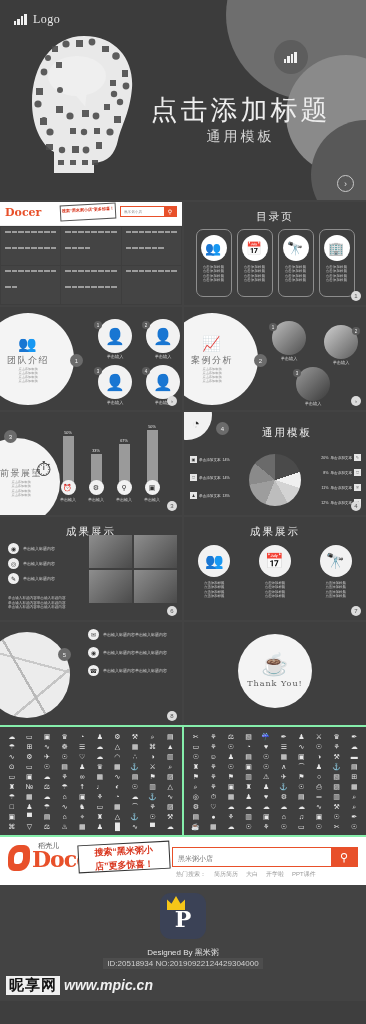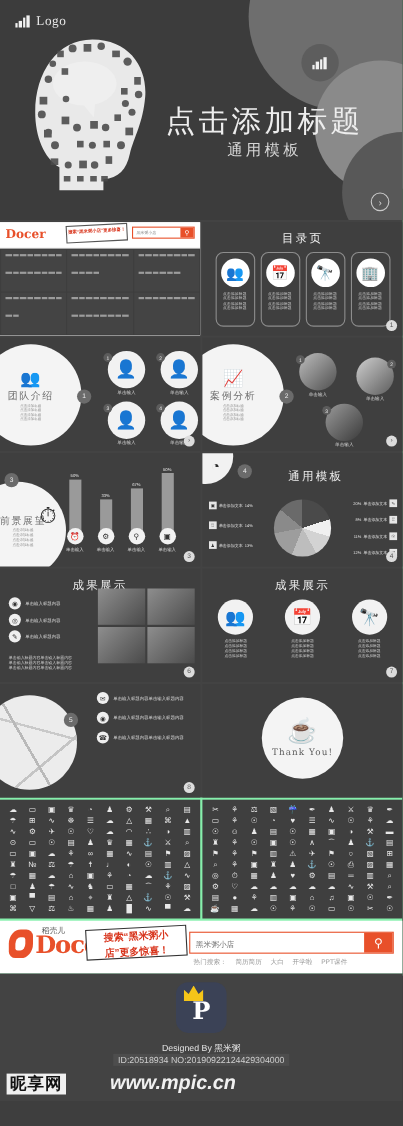--- a/index.html
+++ b/index.html
@@ -139,21 +139,21 @@
 
   
   .footer { position:relative; height:116px; background:#434343; display:flex; flex-direction:column; align-items:center; padding-top:8px;}
   .appicon { width:46px; height:46px; border-radius:11px; background:#3b4256; position:relative; display:flex;align-items:center;justify-content:center;}
   .appicon .crown { position:absolute; left:7px; top:3px; width:18px; height:14px; background:#f5c518; clip-path:polygon(0 100%,0 25%,25% 55%,50% 0,75% 55%,100% 25%,100% 100%);}
   .appicon .glyph { color:#fff; font-size:22px; font-family:"DejaVu Serif", serif; font-weight:bold; margin-top:6px;}
   .f-by { color:#e4e4e4; font-size:8px; margin-top:8px;}
   .f-id { color:#cfcfcf; font-size:8px; margin-top:0; background:#4d4d4d; padding:1px 4px;}
   .watermark { position:absolute; left:6px; bottom:6px; display:flex; align-items:baseline; gap:4px; opacity:.92;}
   .wm-box { background:#fff; color:#111; font-weight:bold; font-size:15px; padding:0 3px; letter-spacing:1px; font-family:"DejaVu Sans", sans-serif;}
-  .wm-url { color:#fff; font-size:18px; font-style:italic; font-weight:bold;margin-left:36px;}
+  .wm-url { color:#fff; font-size:14px; font-style:italic; font-weight:bold;}
 </style>
 </head>
 <body>
 
 <div class="page">
 
   <div class="hero">
     <div class="blob1"></div>
     <div class="blob2"></div>
     <div class="blob3"></div>

